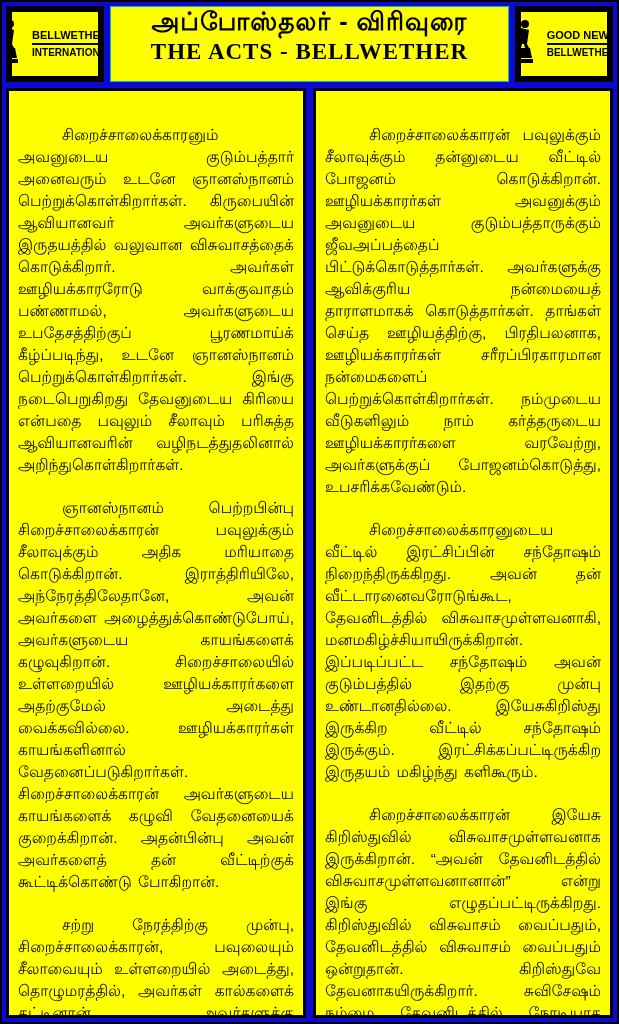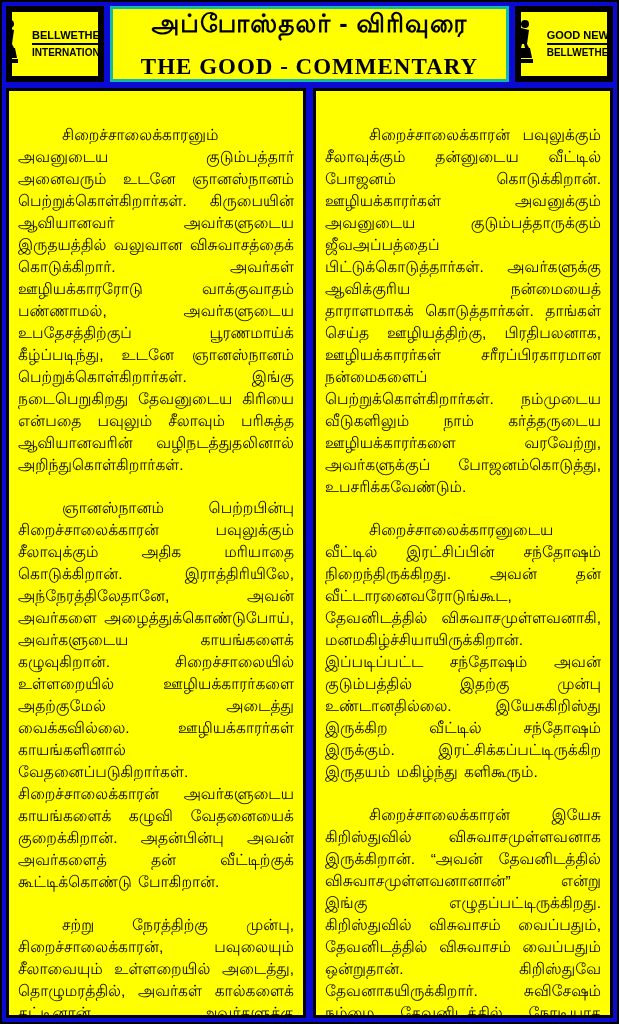--- a/index.html
+++ b/index.html
@@ -30,22 +30,22 @@
     font-weight:bold;font-size:11px;line-height:13px;color:#000;
     border-bottom:2px solid #000;padding-bottom:1px;letter-spacing:0px;
     white-space:nowrap;
   }
   .logo-line2{
     font-weight:bold;font-size:10px;line-height:13px;color:#000;
     padding-top:1px;white-space:nowrap;
   }
   .title-box{
     box-sizing:border-box;flex:1 1 auto;
-    background:#ffff00;border:3px solid #14b8a6;
-    display:flex;flex-direction:column;align-items:center;justify-content:space-between;
+    background:#ffff00;border:1px solid #14b8a6;
+    display:flex;flex-direction:column;align-items:center;justify-content:flex-start;
     gap:4px;
   }
   .title-tamil{
     font-weight:bold;font-size:25px;line-height:28px;color:#000;
     letter-spacing:1px;
   }
   .title-english{
     font-family:"Liberation Serif","DejaVu Serif",serif;
     font-weight:bold;font-size:23px;line-height:25px;color:#000;
     letter-spacing:1px;
@@ -84,21 +84,21 @@
         <rect x="7" y="12" width="2" height="14" fill="#000" transform="rotate(18 8 12)"></rect>
       </svg>
       <div class="logo-text">
         <span class="logo-line1">BELLWETHER</span>
         <span class="logo-line2">INTERNATIONAL</span>
       </div>
     </div>
 
     <div class="title-box">
       <div class="title-tamil">அப்போஸ்தலர் - விரிவுரை</div>
-      <div class="title-english">THE GOOD - COMMENTARY</div>
+      <div class="title-english">THE ACTS - BELLWETHER</div>
     </div>
 
     <div class="logo-box">
       <svg class="logo-fig" viewBox="0 0 22 52" xmlns="http://www.w3.org/2000/svg" aria-hidden="true">
         <circle cx="13" cy="6" r="4" fill="#000"></circle>
         <path d="M4 2 L9 6 L6 10 Z" fill="#000"></path>
         <path d="M9 10 L17 12 L15 26 L17 30 L13 30 L12 26 L10 26 L9 30 L5 30 L8 24 Z" fill="#000"></path>
         <path d="M5 30 L18 30 L20 40 L3 40 Z" fill="#000"></path>
         <rect x="1" y="41" width="20" height="4" fill="#000"></rect>
         <rect x="7" y="12" width="2" height="14" fill="#000" transform="rotate(18 8 12)"></rect>

